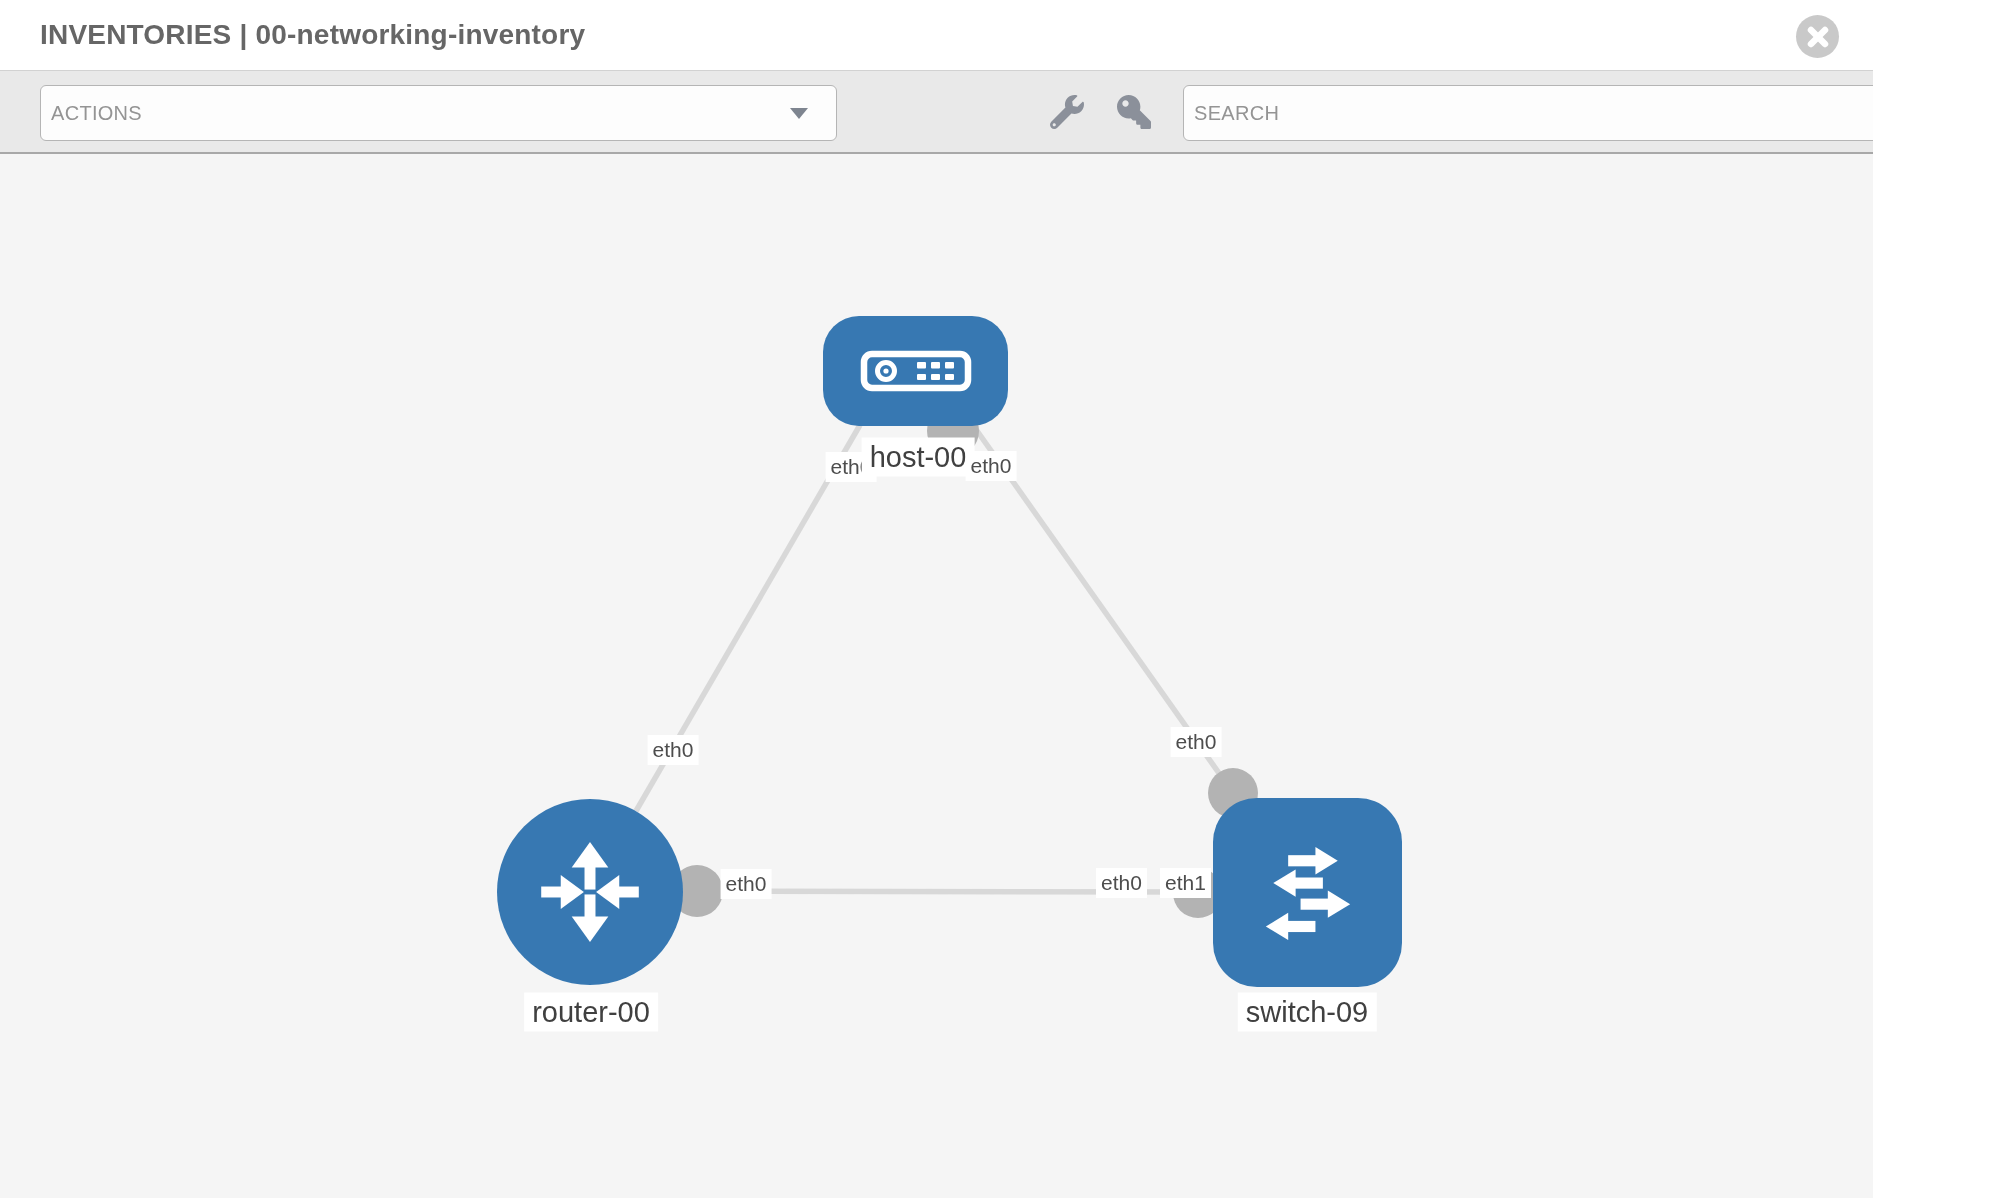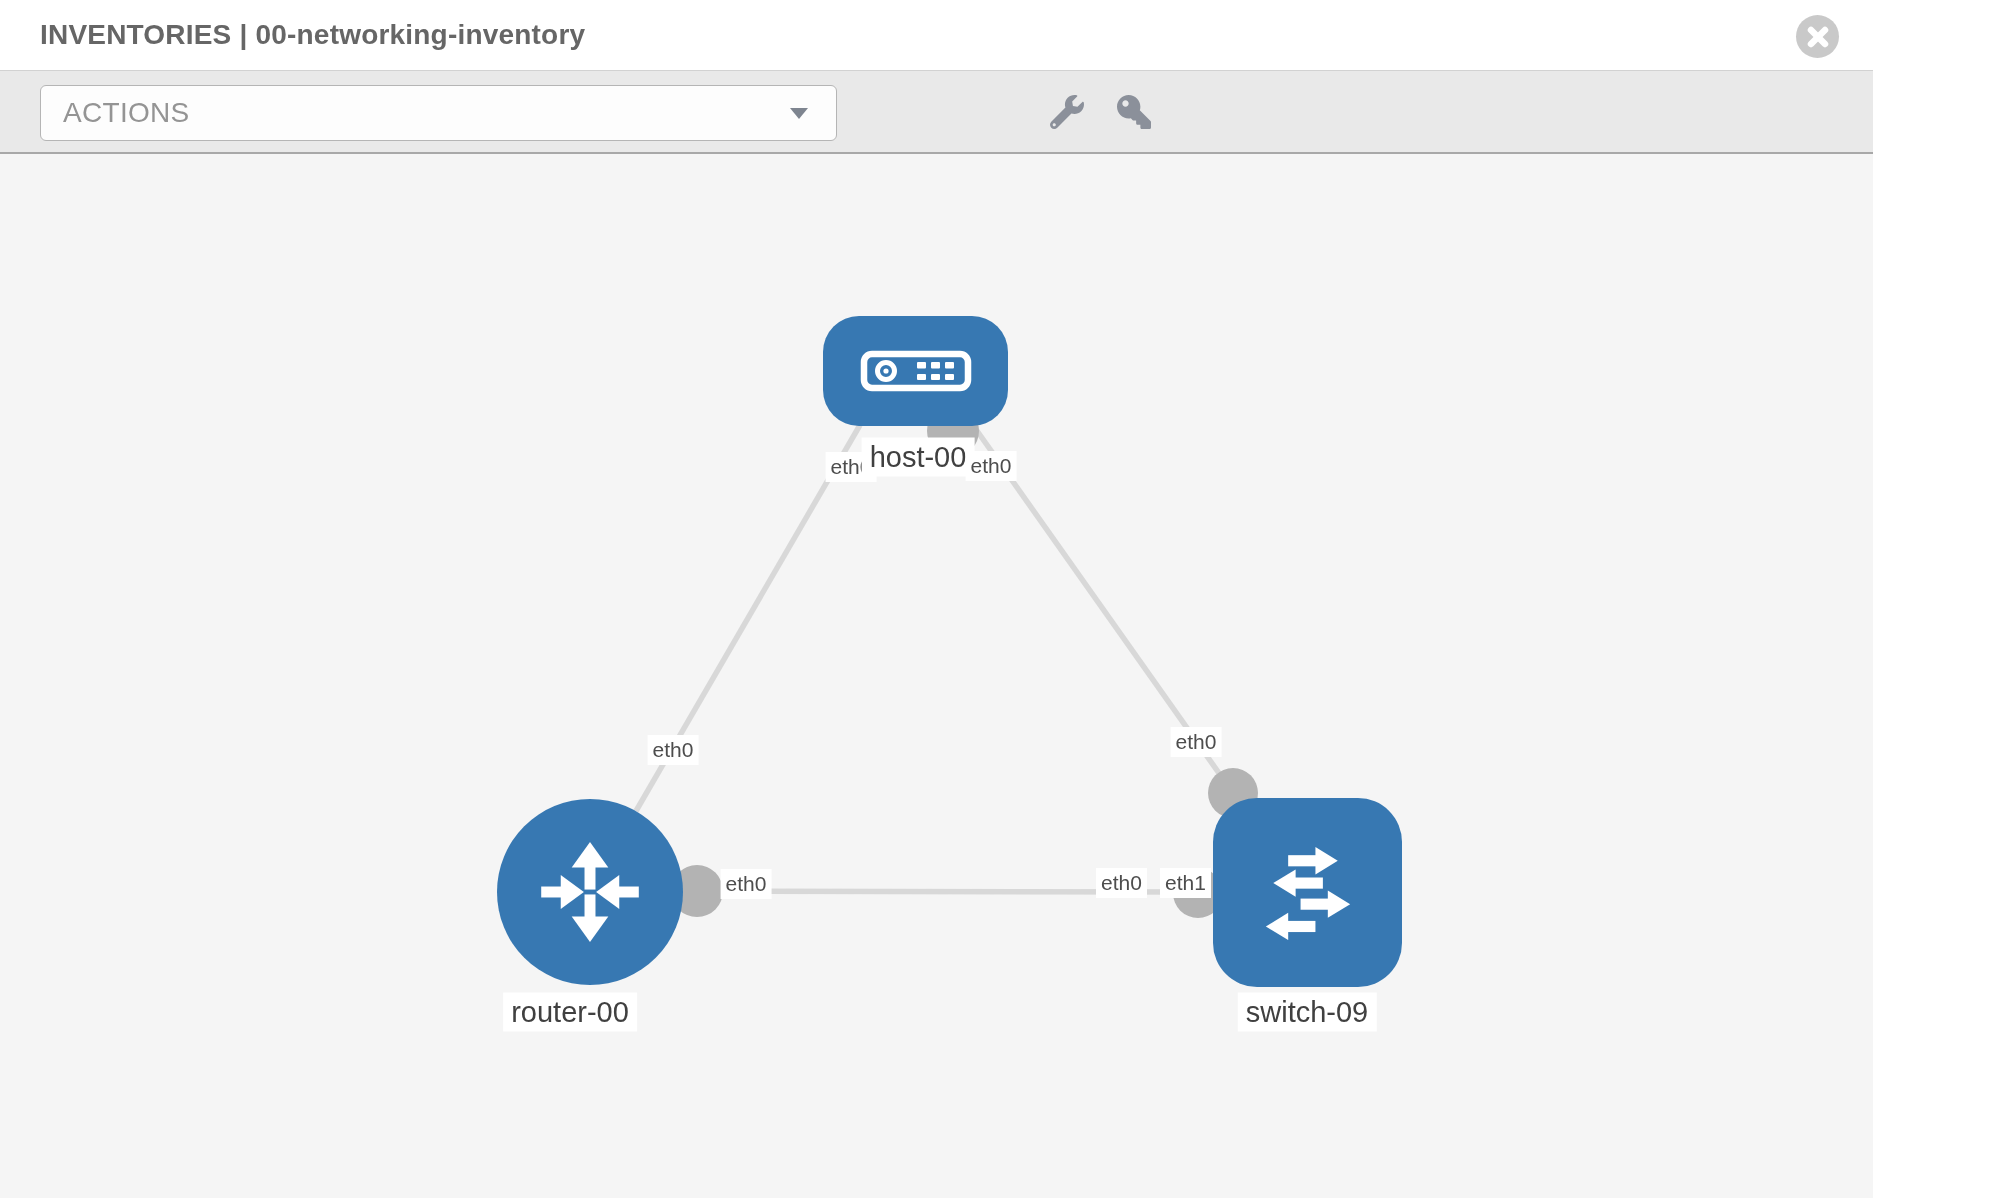--- a/index.html
+++ b/index.html
@@ -12,21 +12,21 @@
   .page-title { position:absolute; left:40px; top:50%; transform:translateY(-50%);
     font-size:28px; font-weight:bold; color:#666; letter-spacing:0.2px; }
   .close-btn { position:absolute; right:34px; top:15px; width:43px; height:43px;
     border-radius:50%; background:#c9c9c9; display:flex; align-items:center; justify-content:center;
     cursor:pointer; }
 
   
   .toolbar { position:relative; height:83px; background:#e9e9e9; border-bottom:2px solid #a8a8a8; }
   .select { position:absolute; top:14px; height:56px; background:#fdfdfd;
     border:1.5px solid #b5b5b5; border-radius:6px; display:flex; align-items:center; cursor:pointer; }
-  .select .sel-label { margin-left:22px; font-size:28px; color:#949494; letter-spacing:0.3px; }
+  .select .sel-label { margin-left:10px; font-size:20px; color:#949494; letter-spacing:0.3px; }
   .caret { position:absolute; width:0; height:0;
     border-left:9px solid transparent; border-right:9px solid transparent;
     border-top:11px solid #7e8590; }
   .caret.small { border-left:7px solid transparent; border-right:7px solid transparent;
     border-top:9px solid #7e8590; }
   .actions-select { left:40px; width:797px; }
   .actions-select .caret { right:28px; }
   .search-select { left:1183px; width:793px; }
   .search-select .caret { right:22px; }
   .tool-icon { position:absolute; top:50%; transform:translateY(-50%); cursor:pointer; }
@@ -73,20 +73,24 @@
         <path fill="#8b909a" d="M507.73 109.1c-2.24-9.03-13.54-12.09-20.12-5.51l-74.36 74.36-67.88-11.31-11.31-67.88 74.36-74.36c6.62-6.62 3.43-17.9-5.66-20.16-47.38-11.74-99.55.91-136.58 37.93-39.64 39.64-50.55 97.1-34.05 147.2L18.74 402.76c-24.99 24.99-24.99 65.51 0 90.5 24.99 24.99 65.51 24.99 90.5 0l213.21-213.21c50.12 16.71 107.47 5.68 147.37-34.22 37.07-37.07 49.7-89.32 37.91-136.73zM64 472c-13.25 0-24-10.75-24-24 0-13.26 10.75-24 24-24s24 10.74 24 24c0 13.25-10.75 24-24 24z"></path>
       </svg>
     </div>
 
     <div class="tool-icon key">
       <svg width="34" height="34" viewBox="0 0 512 512" style="transform:scaleX(-1);">
         <path fill="#8b909a" d="M512 176.001C512 273.203 433.202 352 336 352c-11.22 0-22.19-1.062-32.827-3.069l-24.012 27.014A23.999 23.999 0 0 1 261.223 384H224v40c0 13.255-10.745 24-24 24h-40v40c0 13.255-10.745 24-24 24H24c-13.255 0-24-10.745-24-24v-78.059c0-6.365 2.529-12.47 7.029-16.971l161.802-161.802C163.108 213.814 160 195.271 160 176 160 78.798 238.797.001 335.999 0 433.488-.001 512 78.511 512 176.001zM336 128c0 26.51 21.49 48 48 48s48-21.49 48-48-21.49-48-48-48-48 21.49-48 48z"></path>
       </svg>
     </div>
 
+    <div class="select search-select">
+      <span class="sel-label">SEARCH</span>
+      <span class="caret small"></span>
+    </div>
   </div>
 
   <div class="canvas">
 
     <svg class="links-layer" viewBox="0 0 2014 1044">
 
       <line x1="860" y1="271" x2="636" y2="657" stroke="#d8d8d8" stroke-width="5.5"></line>
       <line x1="975" y1="274" x2="1233" y2="639" stroke="#d8d8d8" stroke-width="5.5"></line>
       <line x1="697" y1="737" x2="1198" y2="738" stroke="#d8d8d8" stroke-width="5.5"></line>
 
@@ -137,17 +141,17 @@
     </div>
 
     <div class="chip" style="left:851px; top:313px;">eth0</div>
     <div class="chip node-label" style="left:918px; top:303px;">host-00</div>
     <div class="chip" style="left:991px; top:312px;">eth0</div>
     <div class="chip" style="left:673px; top:596px;">eth0</div>
     <div class="chip" style="left:1196px; top:588px;">eth0</div>
     <div class="chip" style="left:746px; top:730px;">eth0</div>
     <div class="chip abs" style="left:1096px; top:714px;">eth0</div>
     <div class="chip abs" style="left:1160px; top:714px;">eth1</div>
-    <div class="chip node-label" style="left:570px; top:858px;">router-00</div>
+    <div class="chip node-label" style="left:591px; top:858px;">router-00</div>
     <div class="chip node-label" style="left:1307px; top:858px;">switch-09</div>
 
   </div>
 </div>
 
 </body></html>

